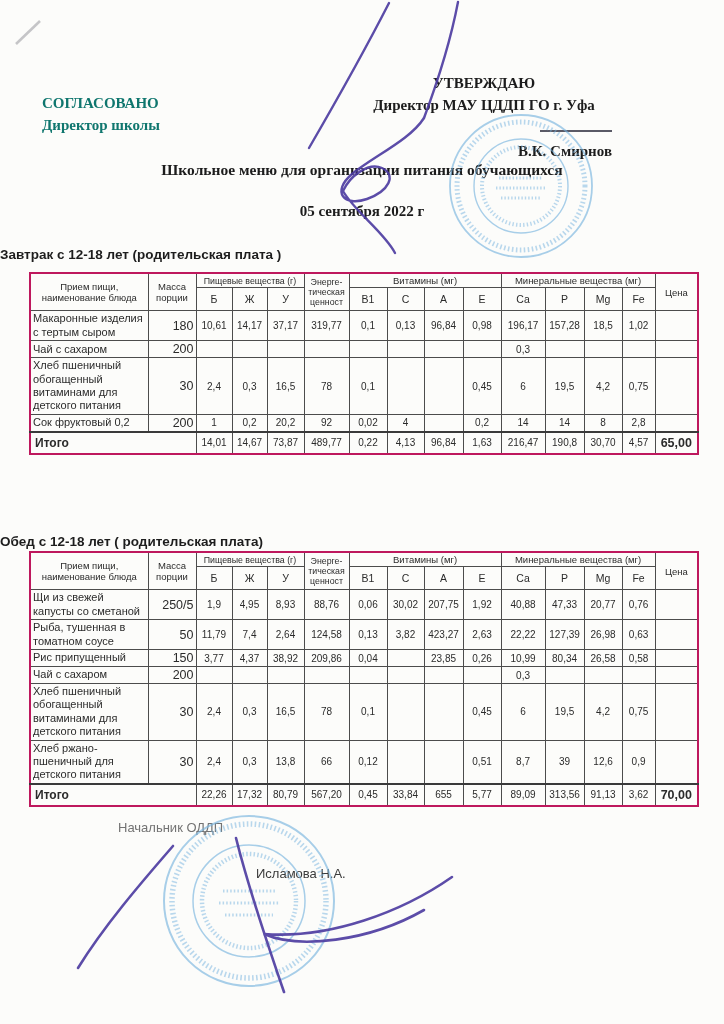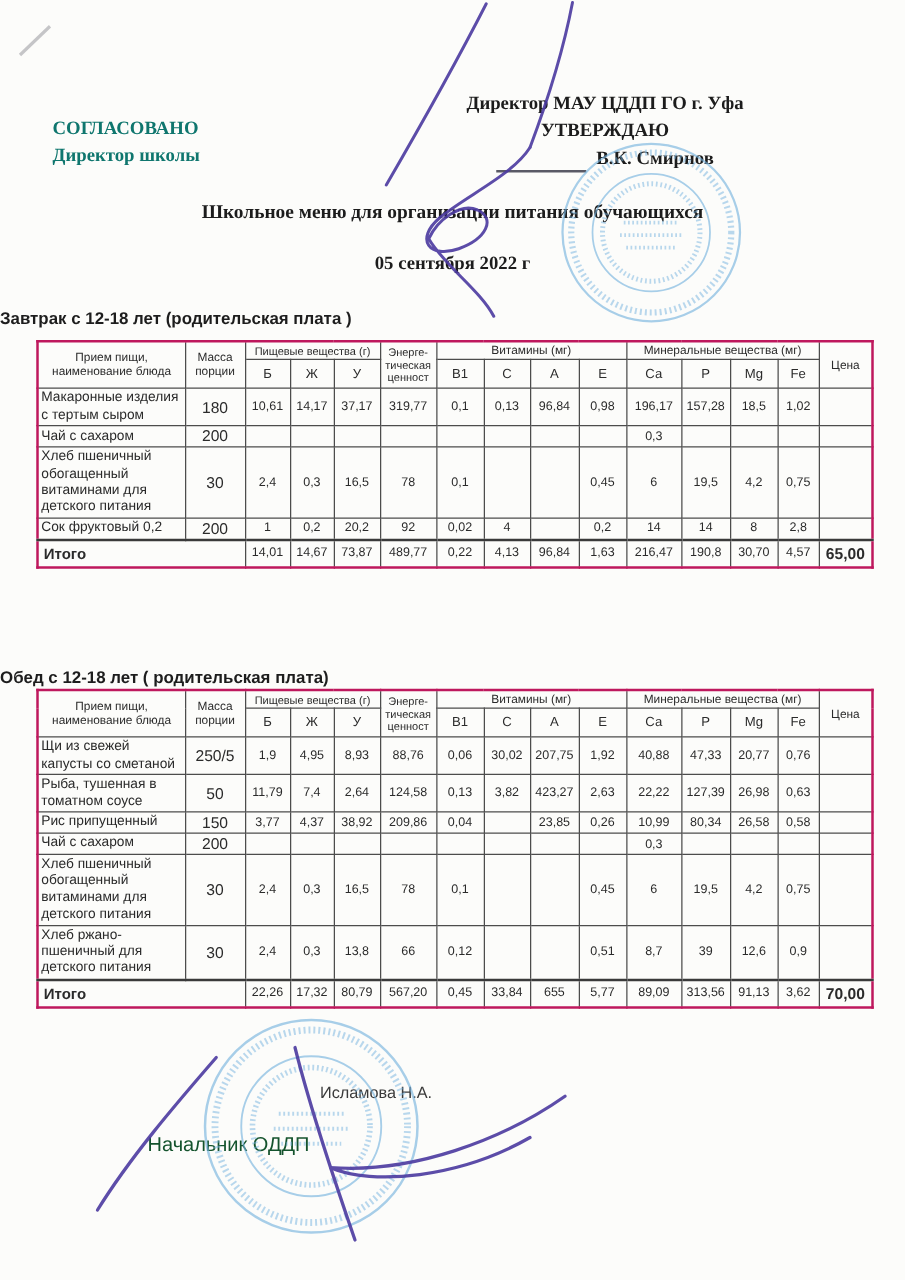--- a/index.html
+++ b/index.html
@@ -6,63 +6,63 @@
   .page{
     position:relative;width:724px;height:1024px;margin:0 auto;
     background:#fcfcfa;overflow:hidden;
     font-family:"Liberation Sans",sans-serif;color:#2b2b2b;
   }
   .serif{font-family:"Liberation Serif",serif;}
   .abs{position:absolute;}
   
   .approve-left{left:42px;top:92px;font-weight:bold;font-size:15px;line-height:22px;color:#0f766e;}
   .approve-right{left:356px;top:72px;width:256px;text-align:center;font-weight:bold;font-size:15px;line-height:22px;color:#1c1c1c;}
-  .sig-row{display:flex;align-items:flex-end;justify-content:center;gap:8px;}
+  .sig-row{display:flex;align-items:flex-end;justify-content:center;gap:8px;flex-direction:column;}
   .sig-line{display:inline-block;width:72px;border-bottom:2px solid #5a5a66;height:14px;}
   .doc-title{left:0;top:161px;width:724px;text-align:center;font-weight:bold;font-size:15.5px;color:#1c1c1c;}
   .doc-date{left:0;top:203px;width:724px;text-align:center;font-weight:bold;font-size:15px;color:#1c1c1c;}
   .tbl-caption{width:724px;left:0;text-align:left;font-weight:bold;font-size:13.5px;color:#1d1d1d;}
   .cap1{top:247px;}
   .cap2{top:534px;}
   .tbl-wrap1{left:29px;top:272px;}
   .tbl-wrap2{left:29px;top:551px;}
   table.menu{border-collapse:collapse;table-layout:fixed;width:668px;background:transparent;}
   table.menu th,table.menu td{
     border:1px solid #4c4c4c;padding:1px 2px;vertical-align:middle;
     overflow:hidden;color:#2b2b2b;
   }
   table.menu{border:2px solid #be185d;}
   th.grp{font-size:8.8px;font-weight:normal;line-height:1.15;text-align:center;}
   th.hdr{font-size:9.5px;font-weight:normal;line-height:1.2;text-align:center;}
   th.sub{font-size:10.5px;font-weight:normal;text-align:center;height:20px;}
   td.dish{font-size:11px;text-align:left;line-height:1.22;padding:3px 3px;}
-  td.mass{font-size:12.5px;text-align:center;}
+  td.mass{font-size:12.5px;text-align:right;}
   td.val{font-size:10px;text-align:center;}
   tr.total td{border-top:2px solid #3a3a3a;}
   tr.total td.lbl{font-size:12px;font-weight:bold;text-align:left;padding:3px 4px;}
   tr.total td.val{font-size:10px;}
   tr.total td.price{font-size:12.5px;font-weight:bold;text-align:center;}
   td.price{font-size:11px;text-align:center;}
-  .footer-pos{left:118px;top:908px;font-size:16px;color:#14532d;}
+  .footer-pos{left:118px;top:820px;font-size:13px;color:#737373;}
   .footer-name{left:256px;top:866px;font-size:13px;color:#3a3a3a;text-align:right;}
   .overlay{left:0;top:0;width:724px;height:1024px;pointer-events:none;}
 </style>
 </head>
 <body>
 
 <div class="page">
 
   <div class="abs serif approve-left">
     <div>СОГЛАСОВАНО</div>
     <div>Директор школы</div>
   </div>
 
   <div class="abs serif approve-right">
+    <div>УТВЕРЖДАЮ</div>
     <div>Директор МАУ ЦДДП ГО г. Уфа</div>
-    <div>УТВЕРЖДАЮ</div>
     <div class="sig-row">
       <span class="sig-line"></span>
       <span>В.К. Смирнов</span>
     </div>
   </div>
 
   <div class="abs serif doc-title">Школьное меню для организации питания обучающихся</div>
   <div class="abs serif doc-date">05 сентября 2022 г</div>
 
   <div class="abs tbl-caption cap1">Завтрак с 12-18 лет (родительская плата )</div>

